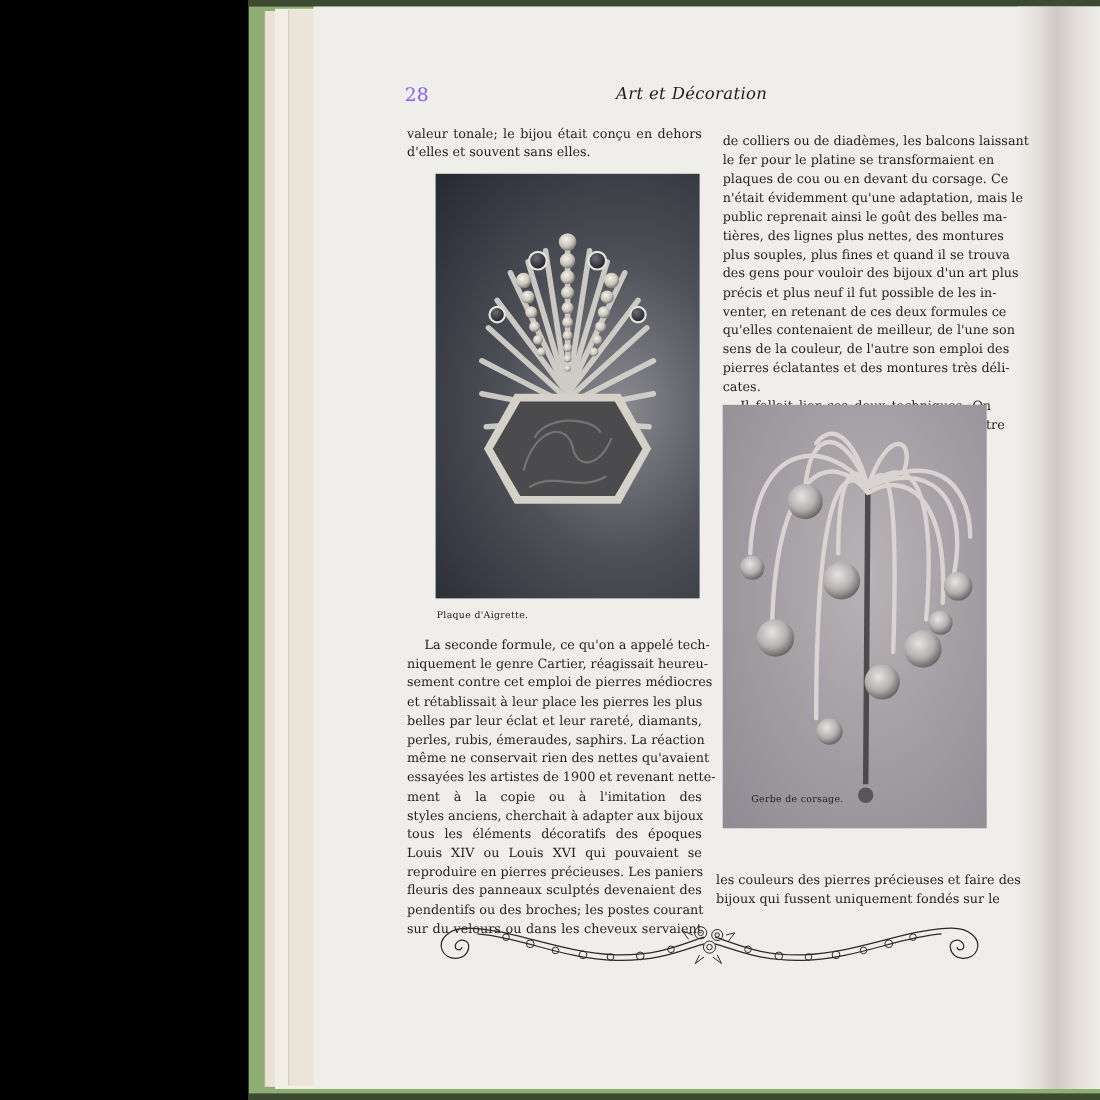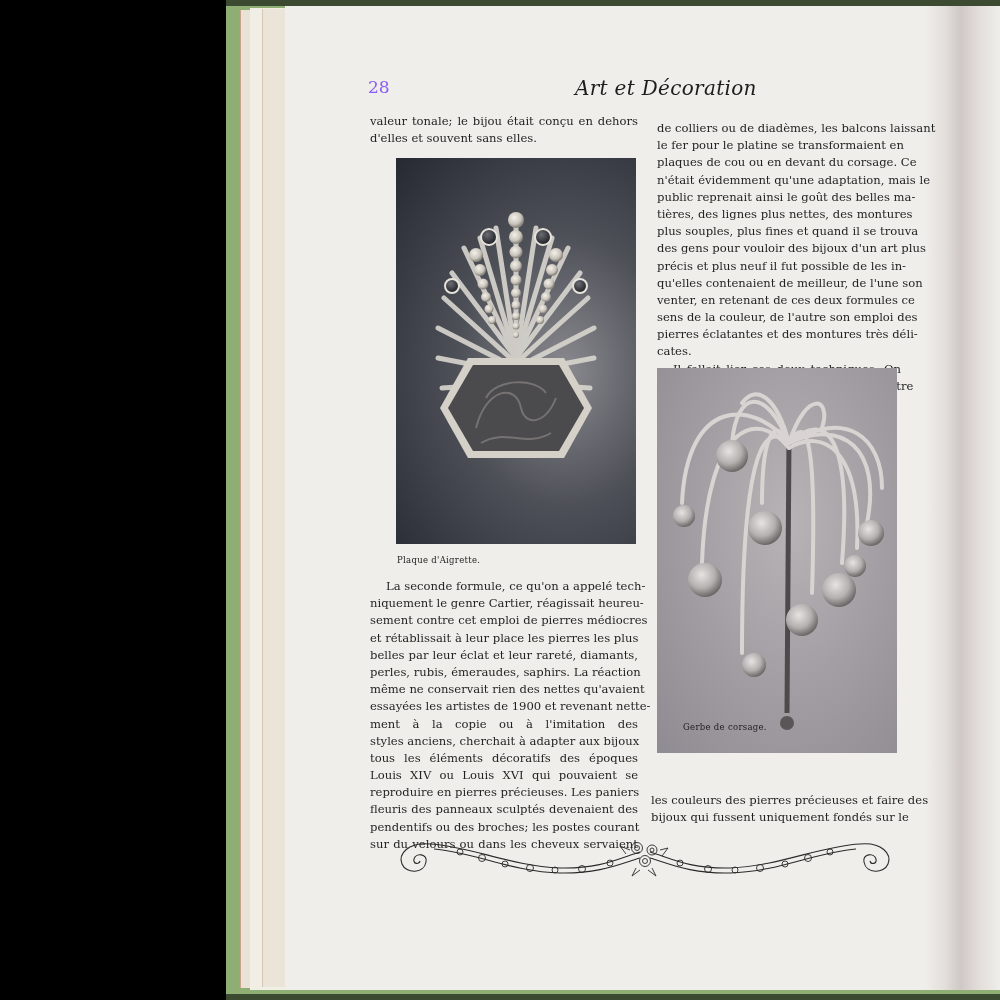--- a/index.html
+++ b/index.html
@@ -9,21 +9,21 @@
   .cover-shadow-bottom{position:absolute;left:226px;top:994px;width:774px;height:6px;background:#3c4a32;}
   .sheet{position:absolute;}
   .s1{left:240px;top:10px;width:760px;height:978px;background:#e9e2d6;border-left:1px solid #c9a58e;}
   .s2{left:250px;top:8px;width:750px;height:982px;background:#f1eee6;}
   .s3{left:262px;top:9px;width:740px;height:978px;background:#ebe5d9;border-left:1px solid #d9c7b1;}
   .page{position:absolute;left:285px;top:6px;width:715px;height:984px;background:#efeeea;}
   .gutter{position:absolute;left:925px;top:6px;width:75px;height:984px;
     background:linear-gradient(90deg,#efeeea 0%,#e4e0dc 25%,#cfc8c6 48%,#e2dcd9 70%,#efeeea 100%);}
   .running-head{position:absolute;top:77px;left:368px;width:540px;height:24px;}
   .page-number{position:absolute;left:0;top:0;font-size:17px;color:#8b5cf6;}
-  .journal-title{position:absolute;left:207px;top:-1px;font-size:20px;font-style:italic;color:#1d1d1d;letter-spacing:0.3px;}
+  .journal-title{position:absolute;left:192px;top:-1px;font-size:15px;font-style:italic;color:#1d1d1d;letter-spacing:0.3px;}
   .col{position:absolute;font-size:11.6px;line-height:17.2px;color:#1f1f1f;text-align:justify;}
   .col .line{display:block;text-align:justify;text-align-last:justify;white-space:nowrap;height:17.2px;}
   .col .line.last{text-align-last:left;}
   .col .indent{padding-left:16px;}
   .col-left-top{left:370px;top:113px;width:268px;}
   .col-left-bottom{left:370px;top:578px;width:268px;}
   .col-right-top{left:657px;top:120px;width:244px;}
   .col-right-bottom{left:651px;top:792px;width:246px;}
   .figure{position:absolute;overflow:hidden;}
   .fig1{left:396px;top:158px;width:240px;height:386px;background:radial-gradient(ellipse at 70% 55%,#8a8a8f 0%,#4e5058 45%,#262932 100%);}
@@ -155,22 +155,22 @@
 <div class="col col-right-top">
   <span class="line">de colliers ou de diadèmes, les balcons laissant</span>
   <span class="line">le fer pour le platine se transformaient en</span>
   <span class="line">plaques de cou ou en devant du corsage. Ce</span>
   <span class="line">n'était évidemment qu'une adaptation, mais le</span>
   <span class="line">public reprenait ainsi le goût des belles ma-</span>
   <span class="line">tières, des lignes plus nettes, des montures</span>
   <span class="line">plus souples, plus fines et quand il se trouva</span>
   <span class="line">des gens pour vouloir des bijoux d'un art plus</span>
   <span class="line">précis et plus neuf il fut possible de les in-</span>
+  <span class="line">venter, en retenant de ces deux formules ce</span>
   <span class="line">qu'elles contenaient de meilleur, de l'une son</span>
-  <span class="line">venter, en retenant de ces deux formules ce</span>
   <span class="line">sens de la couleur, de l'autre son emploi des</span>
   <span class="line">pierres éclatantes et des montures très déli-</span>
   <span class="line last">cates.</span>
   <span class="line indent">Il fallait lier ces deux techniques. On</span>
   <span class="line">n'osait pas encore établir de rapports entre</span>
 </div>
 
 <div class="figure fig2">
   <svg viewBox="0 0 240 385">
     <defs>

